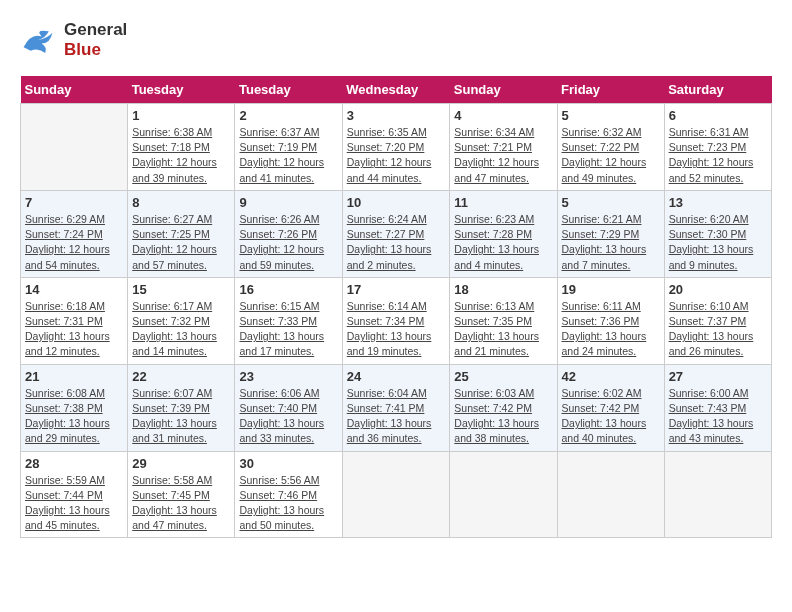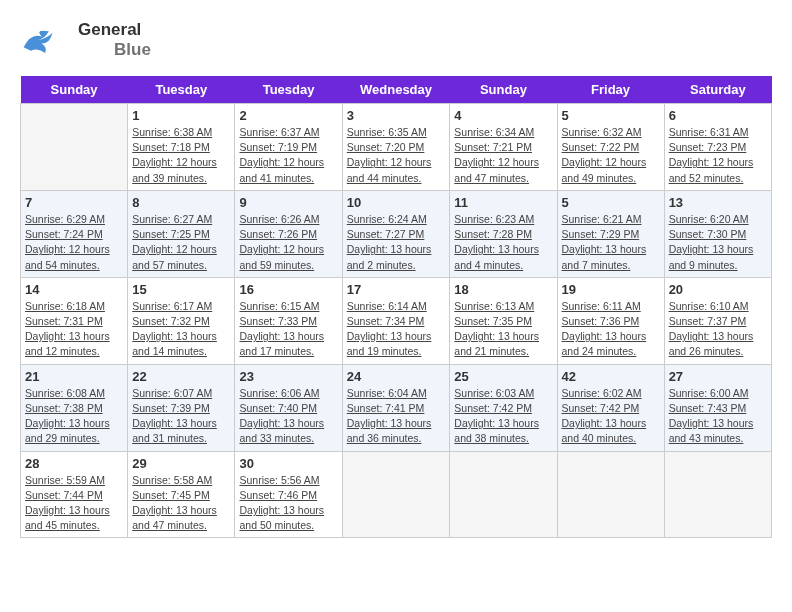--- a/index.html
+++ b/index.html
@@ -12,21 +12,21 @@
     }
     .header {
       display: flex;
       justify-content: space-between;
       align-items: flex-start;
       margin-bottom: 16px;
     }
     .logo {
       display: flex;
       align-items: center;
-      gap: 22px;
+      gap: 8px;
     }
     .logo-bird {
       width: 36px;
       height: 30px;
     }
     .title-block {
       text-align: right;
     }
     .month-year {
       font-size: 32px;
@@ -36,24 +36,24 @@
     .location {
       font-size: 15px;
       color: #555;
     }
     table {
       width: 100%;
       border-collapse: collapse;
       font-size: 11px;
     }
     th {
-      background-color: #6d28d9;
+      background-color: #be185d;
       color: #fff;
       padding: 6px 4px;
-      text-align: center;
+      text-align: left;
       font-size: 13px;
       font-weight: bold;
     }
     td {
       border: 1px solid #ccc;
       vertical-align: top;
       padding: 4px;
       height: 80px;
       width: 108px;
     }
@@ -85,21 +85,21 @@
 </head>
 <body>
 
 <div class="header">
   <div class="logo">
     <svg class="logo-bird" viewBox="0 0 50 40" xmlns="http://www.w3.org/2000/svg">
       <path d="M5,30 Q15,10 30,15 Q20,5 40,8 Q35,18 25,20 Q38,18 45,10 Q42,25 30,25 Q38,30 35,38 Q25,30 15,35 Z" fill="#4a90d9"></path>
     </svg>
     <div>
       <div style="font-size:17px;font-weight:bold;color:#333;">General</div>
-      <div style="font-size:17px;font-weight:bold;color:#737373;margin-left:36px;">Blue</div>
+      <div style="font-size:17px;font-weight:bold;color:#b91c1c;">Blue</div>
     </div>
   </div>
   <div class="title-block">
     <div class="month-year"></div>
     <div class="location"></div>
   </div>
 </div>
 
 <table>
   <thead>

